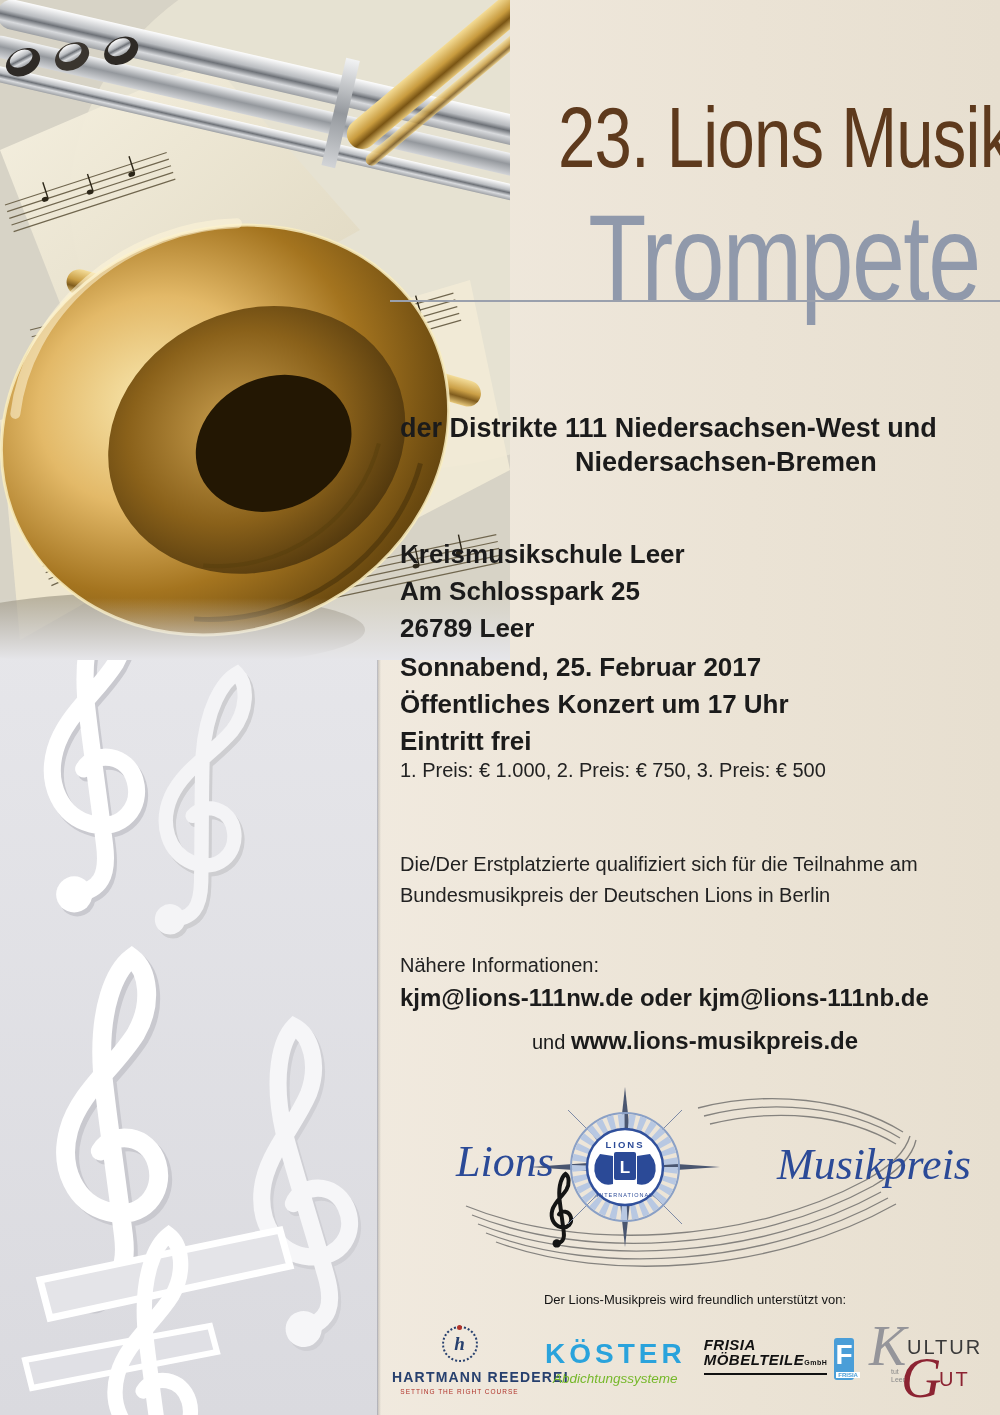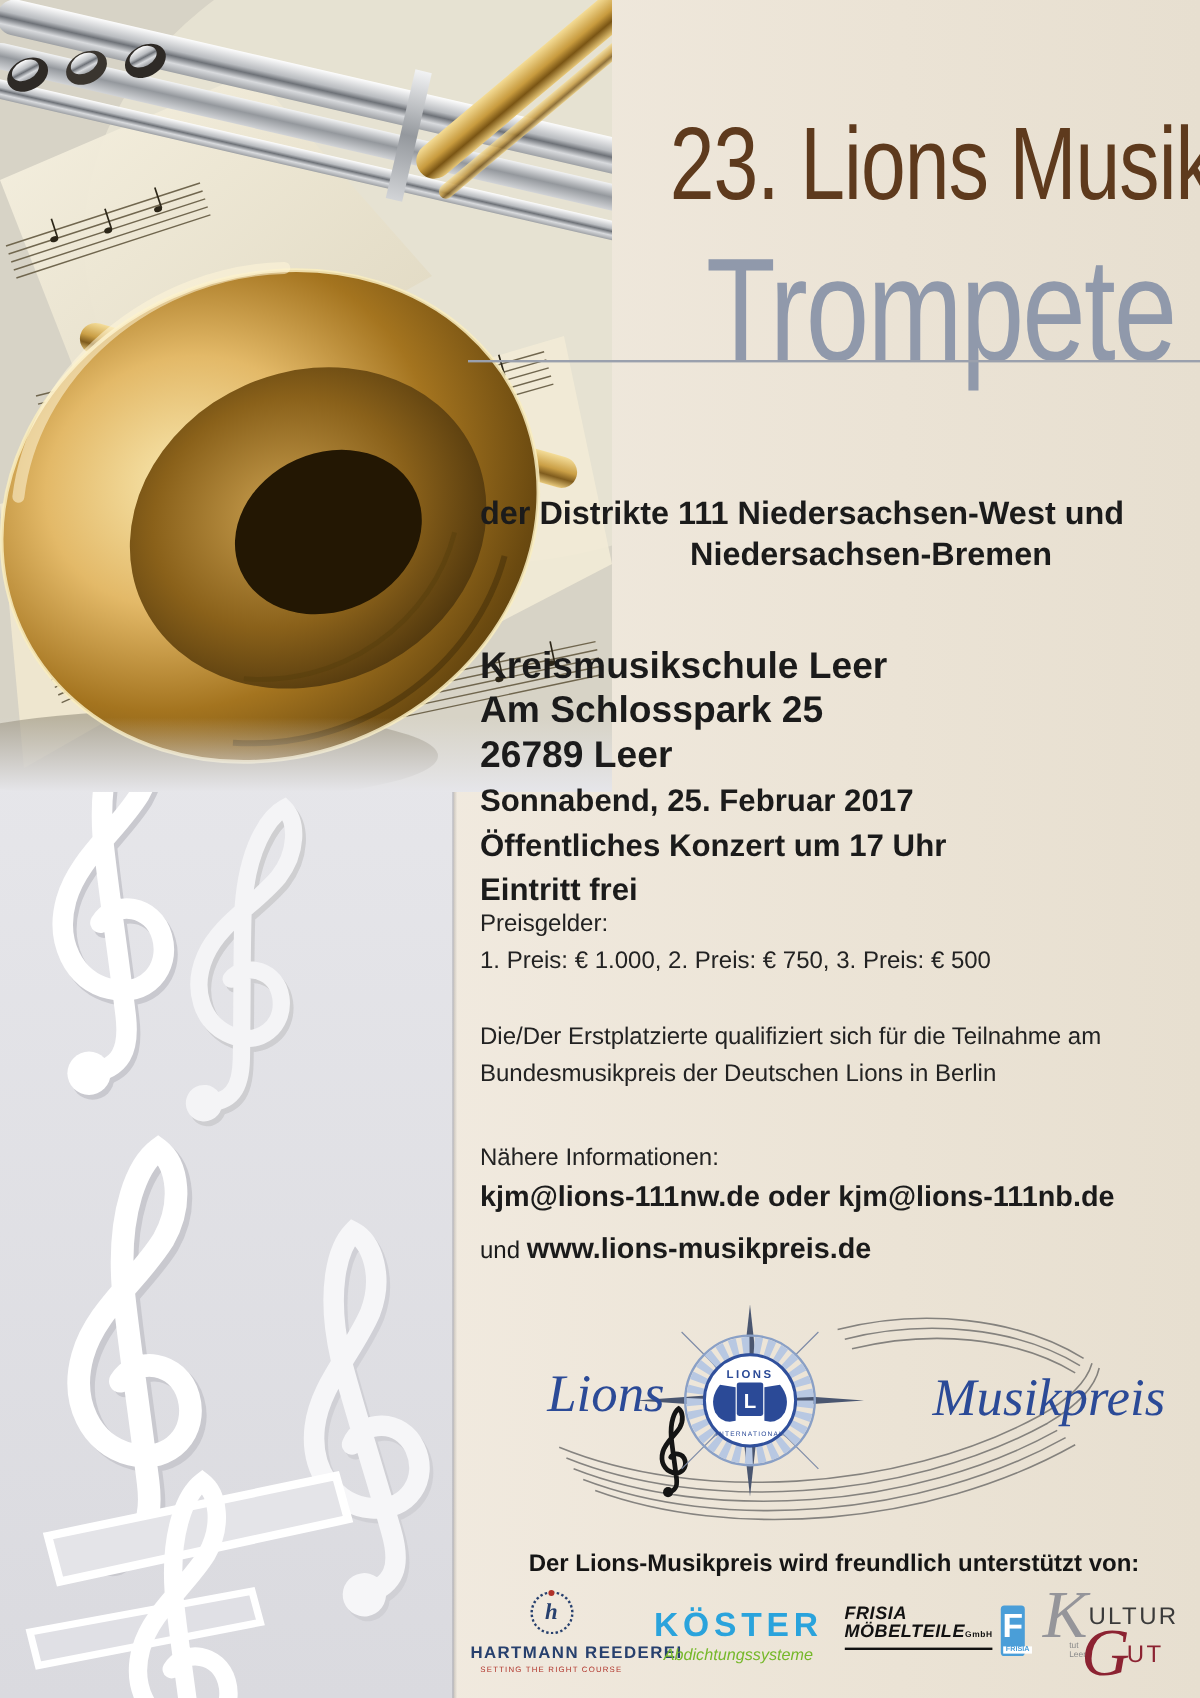--- a/index.html
+++ b/index.html
@@ -20,38 +20,38 @@
           font-size:86px;font-weight:400;color:var(--brown,#5e3a1d);white-space:nowrap;}
   .title1 .sq{display:inline-block;transform:scaleX(.78);transform-origin:100% 50%;letter-spacing:-1px;}
   .title2{position:absolute;left:390px;right:20px;top:188px;text-align:right;
           font-size:122px;font-weight:400;color:var(--steel,#8f97a9);white-space:nowrap;}
   .title2 .sq{display:inline-block;transform:scaleX(.78);transform-origin:100% 50%;letter-spacing:-2px;}
   .rule{position:absolute;left:390px;right:0;top:300px;height:0;border-top:2px solid #9aa0ad;}
   
   .txt{position:absolute;left:400px;width:590px;color:#1b1b1b;margin-top:39px;}
   .subtitle{top:372px;font-size:27px;font-weight:bold;line-height:34px;}
   .subtitle .l2{margin-left:175px;}
-  .venue{top:497px;font-size:31px;font-weight:bold;line-height:37px;}
+  .venue{top:497px;font-size:26px;font-weight:bold;line-height:37px;}
   .event{top:610px;font-size:26px;font-weight:bold;line-height:37px;}
   .prizes{top:716px;font-size:20px;line-height:31px;color:#222;}
   .qual{top:810px;font-size:20px;line-height:31px;color:#222;}
   .contact-h{top:915px;font-size:20px;color:#222;}
   .emails{top:945px;font-size:24px;font-weight:bold;}
-  .webline{top:988px;font-size:20px;}
+  .webline{top:988px;font-size:20px;text-align:center;}
   .webline b{font-size:24px;font-weight:bold;}
   
   .logoband{position:absolute;left:448px;top:1084px;width:525px;height:190px;}
   .logoband svg{position:absolute;left:0;top:0;}
   .logo-word{position:absolute;font-family:"Liberation Serif","DejaVu Serif",serif;
              font-style:italic;font-size:44px;color:var(--lions,#2b4a97);z-index:2;}
   .logo-lions{left:8px;top:52px;}
   .logo-musik{right:2px;top:55px;}
   
   .sup-h{position:absolute;left:390px;right:0;top:1292px;text-align:center;
-         font-size:20px;font-weight:700;color:#151515;}
+         font-size:13px;font-weight:400;color:#151515;}
   .sponsors{position:absolute;left:392px;right:8px;top:1322px;display:flex;
             justify-content:space-between;align-items:flex-start;}
   .sp{text-align:center;}
   
   .sp-hart{width:135px;padding-top:4px;}
   .hart-circle{position:relative;width:32px;height:32px;margin:0 auto;border:2px dotted var(--hartnavy,#27406e);
                border-radius:50%;font-family:"Liberation Serif",serif;font-style:italic;font-weight:bold;
                font-size:19px;color:var(--hartnavy,#27406e);line-height:32px;}
   .hart-dot{position:absolute;left:13px;top:-3px;width:5px;height:5px;border-radius:50%;background:var(--hartred,#b03229);}
   .hart-name{margin-top:7px;font-size:14px;font-weight:bold;letter-spacing:1.2px;color:var(--hartnavy,#27406e);white-space:nowrap;}
@@ -245,21 +245,20 @@
     <div>26789 Leer</div>
   </div>
 
   <div class="txt event">
     <div>Sonnabend, 25. Februar 2017</div>
     <div>Öffentliches Konzert um 17 Uhr</div>
     <div>Eintritt frei</div>
   </div>
 
   <div class="txt prizes">
-    <div>Preisgelder:</div>
     <div>1. Preis: € 1.000, 2. Preis: € 750, 3. Preis: € 500</div>
   </div>
 
   <div class="txt contact-h">Nähere Informationen:</div>
 
   <div class="txt qual">
     <div>Die/Der Erstplatzierte qualifiziert sich für die Teilnahme am</div>
     <div>Bundesmusikpreis der Deutschen Lions in Berlin</div>
   </div>
   <div class="txt emails">kjm@lions-111nw.de oder kjm@lions-111nb.de</div>

